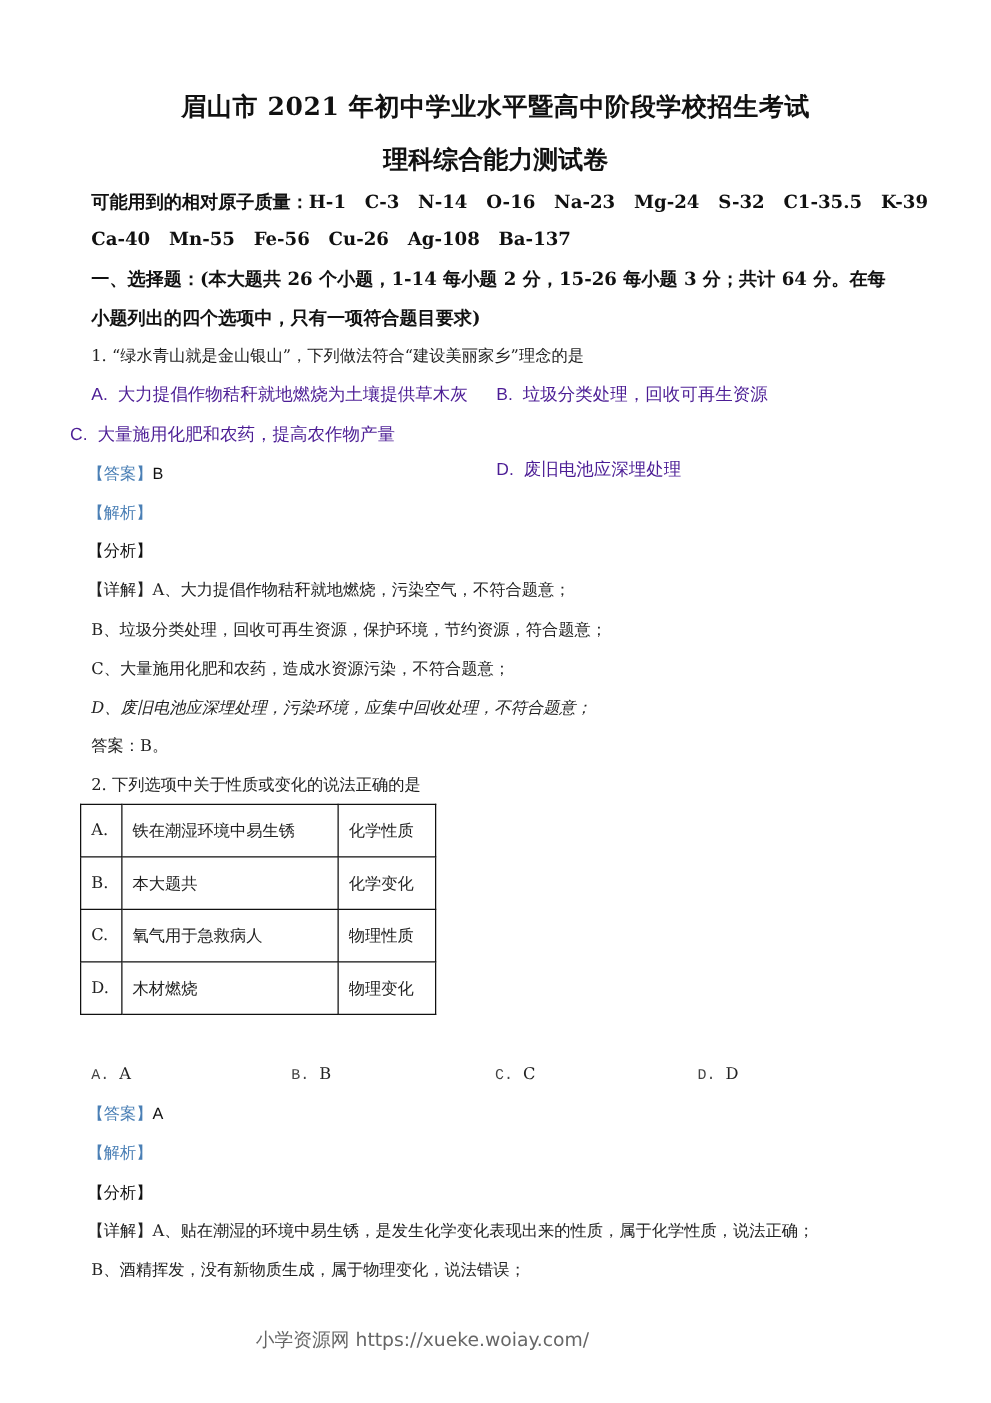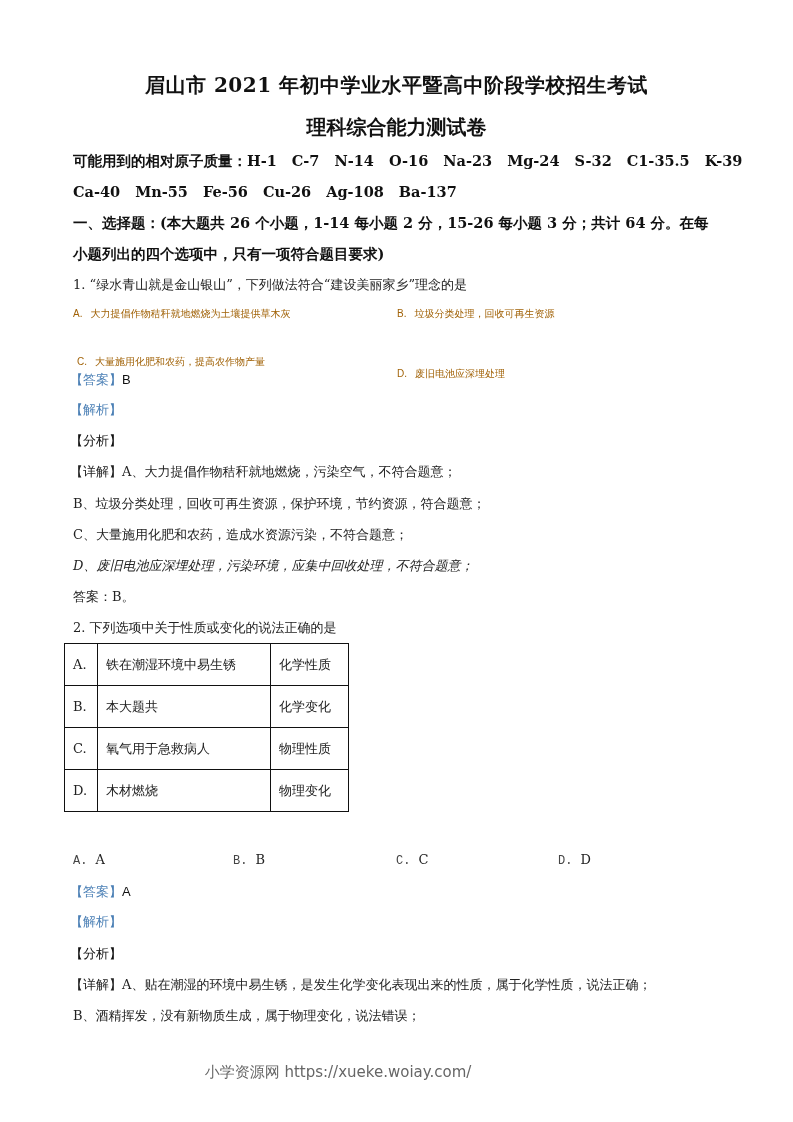--- a/index.html
+++ b/index.html
@@ -2,21 +2,21 @@
 <html><head>
   <meta charset="utf-8">
   <style>
     html, body { margin: 0; padding: 0; background: #ffffff; }
     body { width: 793px; height: 1122px; position: relative; overflow: hidden; color: #111; }
     .abs { position: absolute; white-space: nowrap; }
     .title1 { left: 0; width: 793px; text-align: center; top: 72px; font-size: 20px; font-weight: bold; font-family: "DejaVu Serif", "Liberation Serif", serif; letter-spacing: 0.5px; }
     .title2 { left: 0; width: 793px; text-align: center; top: 114px; font-size: 20px; font-weight: bold; font-family: "DejaVu Serif", "Liberation Serif", serif; }
     .bold-line { font-size: 14.5px; font-weight: bold; font-family: "DejaVu Serif", "Liberation Serif", serif; left: 73px; }
     .body-line { font-size: 13px; font-family: "DejaVu Serif", "Liberation Serif", serif; left: 73px; color: #222; }
-    .opt { font-size: 10px; font-family: "DejaVu Serif", "Liberation Serif", serif; color: #a16207; }
+    .opt { font-size: 14px; font-family: "DejaVu Serif", "Liberation Serif", serif; color: #4c1d95; }
     .opt .letter { font-family: "Liberation Sans", sans-serif; margin-right: 8px; }
     .tag-blue { color: #4a7fb5; font-family: "DejaVu Sans", sans-serif; font-size: 13px; }
     .tag-black { color: #111; font-family: "DejaVu Sans", sans-serif; font-size: 13px; }
     .ans-val { font-family: "Liberation Sans", sans-serif; font-size: 13px; color: #111; }
     .atoms span { margin-right: 15px; }
     table.q2 { position: absolute; left: 64px; top: 643px; border-collapse: collapse; font-family: "DejaVu Serif", "Liberation Serif", serif; font-size: 13px; color: #222; }
     table.q2 td { border: 1px solid #111; height: 41px; padding: 0 8px; vertical-align: middle; }
     table.q2 td.c1 { width: 16px; }
     table.q2 td.c2 { width: 156px; }
     table.q2 td.c3 { width: 61px; }
@@ -26,38 +26,38 @@
   </style>
 </head>
 <body>
 
 <div>
 
   <div class="abs title1">眉山市 2021 年初中学业水平暨高中阶段学校招生考试</div>
   <div class="abs title2">理科综合能力测试卷</div>
 
   <div class="abs bold-line atoms" style="top:152px;">
-    <span style="margin-right:0">可能用到的相对原子质量：</span><span>H-1</span><span>C-7</span><span>N-14</span><span>O-16</span><span>Na-23</span><span>Mg-24</span><span>S-32</span><span>C1-35.5</span><span>K-39</span>
+    <span style="margin-right:0">可能用到的相对原子质量：</span><span>H-1</span><span>C-3</span><span>N-14</span><span>O-16</span><span>Na-23</span><span>Mg-24</span><span>S-32</span><span>C1-35.5</span><span>K-39</span>
   </div>
   <div class="abs bold-line atoms" style="top:183px;">
     <span>Ca-40</span><span>Mn-55</span><span>Fe-56</span><span>Cu-26</span><span>Ag-108</span><span>Ba-137</span>
   </div>
 
   <div class="abs bold-line" style="top:214px;">一、选择题：(本大题共 26 个小题，1-14 每小题 2 分，15-26 每小题 3 分；共计 64 分。在每</div>
   <div class="abs bold-line" style="top:245px;">小题列出的四个选项中，只有一项符合题目要求)</div>
 
   <div class="abs body-line" style="top:276px;">1. “绿水青山就是金山银山”，下列做法符合“建设美丽家乡”理念的是</div>
 
   <div class="abs opt" style="left:73px; top:307px;">
     <span class="letter">A.</span><span>大力提倡作物秸秆就地燃烧为土壤提供草木灰</span>
   </div>
   <div class="abs opt" style="left:397px; top:307px;">
     <span class="letter">B.</span><span>垃圾分类处理，回收可再生资源</span>
   </div>
-  <div class="abs opt" style="left:77px; top:339px;margin-top:16px;">
+  <div class="abs opt" style="left:56px; top:339px;">
     <span class="letter">C.</span><span>大量施用化肥和农药，提高农作物产量</span>
   </div>
   <div class="abs opt" style="left:397px; top:339px;margin-top:28px;">
     <span class="letter">D.</span><span>废旧电池应深埋处理</span>
   </div>
 
   <div class="abs" style="left:70px; top:370px;">
     <span class="tag-blue">【答案】</span><span class="ans-val">B</span>
   </div>
   <div class="abs tag-blue" style="left:70px; top:401px;">【解析】</div>

